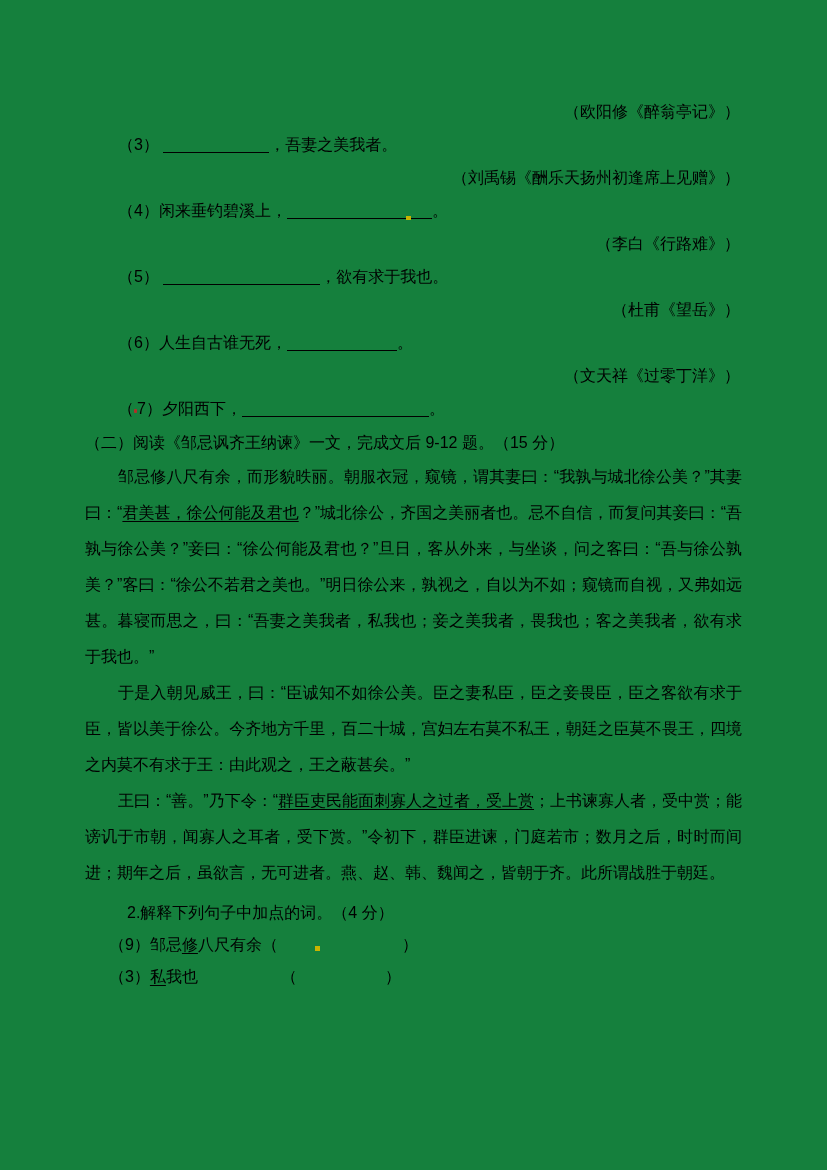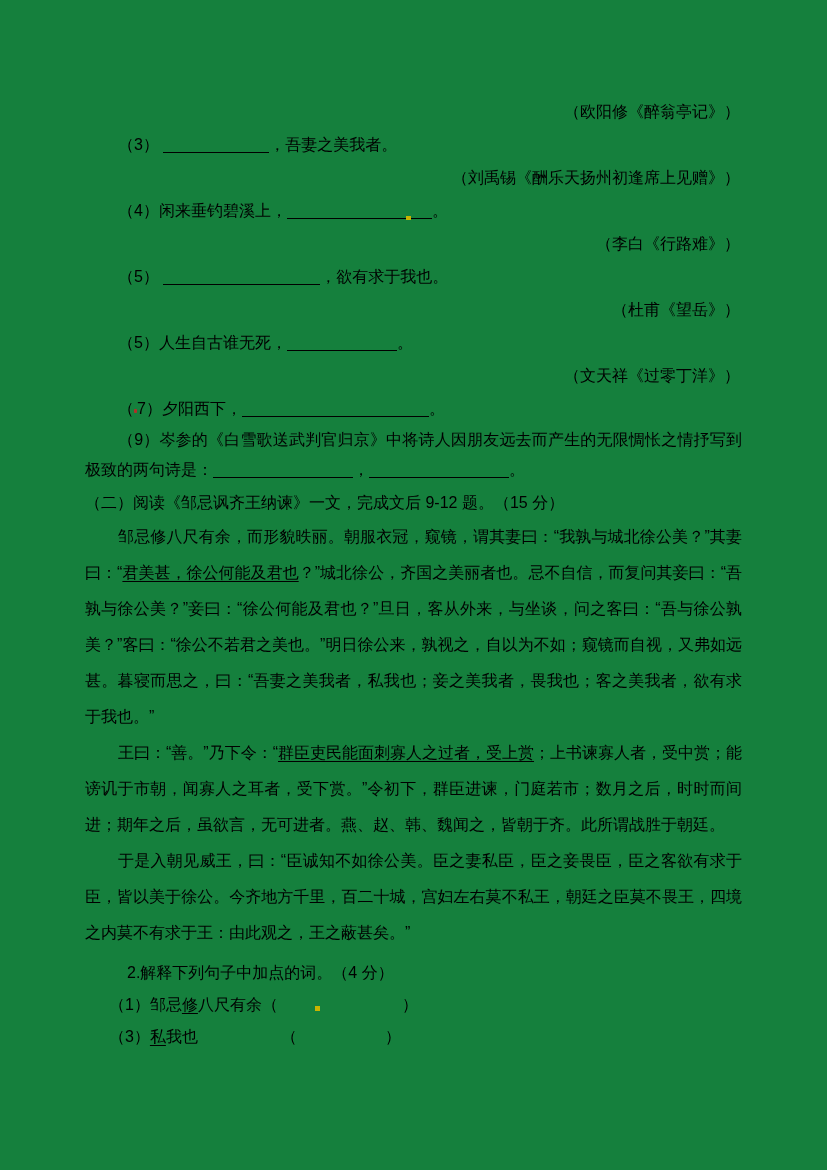--- a/index.html
+++ b/index.html
@@ -56,25 +56,24 @@
 
 <div class="page">
   <div class="content">
       <div class="ln citation"><span>（欧阳修《醉翁亭记》）</span></div>
       <div class="ln fill"><span>（3） </span><span class="blank" style="width: 106px;"></span><span>，吾妻之美我者。</span></div>
       <div class="ln citation"><span>（刘禹锡《酬乐天扬州初逢席上见赠》）</span></div>
       <div class="ln fill"><span>（4）闲来垂钓碧溪上，</span><span class="blank" style="width: 145px;"><span class="mark" style="background: rgb(200, 180, 0); left: 82%;"></span></span><span>。</span></div>
       <div class="ln citation"><span>（李白《行路难》）</span></div>
       <div class="ln fill"><span>（5） </span><span class="blank" style="width: 157px;"></span><span>，欲有求于我也。</span></div>
       <div class="ln citation"><span>（杜甫《望岳》）</span></div>
-      <div class="ln fill"><span>（5）人生自古谁无死，</span><span class="blank" style="width: 110px;"></span><span>。</span></div>
+      <div class="ln fill"><span>（6）人生自古谁无死，</span><span class="blank" style="width: 110px;"></span><span>。</span></div>
       <div class="ln citation"><span>（文天祥《过零丁洋》）</span></div>
       <div class="ln fill"><span>（</span><span class="dot" style="background: rgb(176, 48, 40);"></span><span>7）夕阳西下，</span><span class="blank" style="width: 187px;"></span><span>。</span></div>
-      <div class="ln para-indent"><span>（9）岑参的《白雪歌送武判官归京》中将诗人因朋友远去而产生的无限惆怅之情抒写到极致的两句诗是：</span><span class="blank" style="width: 140px;"></span><span>，</span><span class="blank" style="width: 140px;"></span><span>。</span></div>
       <div class="ln section"><span>（二）阅读《邹忌讽齐王纳谏》一文，完成文后 9-12 题。（15 分）</span></div>
       <div class="ln para"><span>邹忌修八尺有余，而形貌昳丽。朝服衣冠，窥镜，谓其妻曰：“我孰与城北徐公美？”其妻曰：“</span><span class="u">君美甚，徐公何能及君也</span><span>？”城北徐公，齐国之美丽者也。忌不自信，而复问其妾曰：“吾孰与徐公美？”妾曰：“徐公何能及君也？”旦日，客从外来，与坐谈，问之客曰：“吾与徐公孰美？”客曰：“徐公不若君之美也。”明日徐公来，孰视之，自以为不如；窥镜而自视，又弗如远甚。暮寝而思之，曰：“吾妻之美我者，私我也；妾之美我者，畏我也；客之美我者，欲有求于我也。”</span></div>
+      <div class="ln para"><span>于是入朝见威王，曰：“臣诚知不如徐公美。臣之妻私臣，臣之妾畏臣，臣之客欲有求于臣，皆以美于徐公。今齐地方千里，百二十城，宫妇左右莫不私王，朝廷之臣莫不畏王，四境之内莫不有求于王：由此观之，王之蔽甚矣。”</span></div>
       <div class="ln para"><span>王曰：“善。”乃下令：“</span><span class="u">群臣吏民能面刺寡人之过者，受上赏</span><span>；上书谏寡人者，受中赏；能谤讥于市朝，闻寡人之耳者，受下赏。”令初下，群臣进谏，门庭若市；数月之后，时时而间进；期年之后，虽欲言，无可进者。燕、赵、韩、魏闻之，皆朝于齐。此所谓战胜于朝廷。</span></div>
-      <div class="ln para"><span>于是入朝见威王，曰：“臣诚知不如徐公美。臣之妻私臣，臣之妾畏臣，臣之客欲有求于臣，皆以美于徐公。今齐地方千里，百二十城，宫妇左右莫不私王，朝廷之臣莫不畏王，四境之内莫不有求于王：由此观之，王之蔽甚矣。”</span></div>
       <div class="ln question"><span>2.解释下列句子中加点的词。（4 分）</span></div>
-      <div class="ln subitem"><span>（1）邹忌</span><span class="u">修</span><span>八尺有余（</span><span class="gap" style="width: 124px;"><span class="mark" style="background: rgb(200, 180, 0); left: 30%;"></span></span><span>）</span></div>
+      <div class="ln subitem"><span>（9）邹忌</span><span class="u">修</span><span>八尺有余（</span><span class="gap" style="width: 124px;"><span class="mark" style="background: rgb(200, 180, 0); left: 30%;"></span></span><span>）</span></div>
       <div class="ln subitem"><span>（3）</span><span class="u">私</span><span>我也</span><span class="gap" style="width: 83px;"></span><span>（</span><span class="gap" style="width: 88px;"></span><span>）</span></div>
     </div>
 </div>
 
 </body></html>

